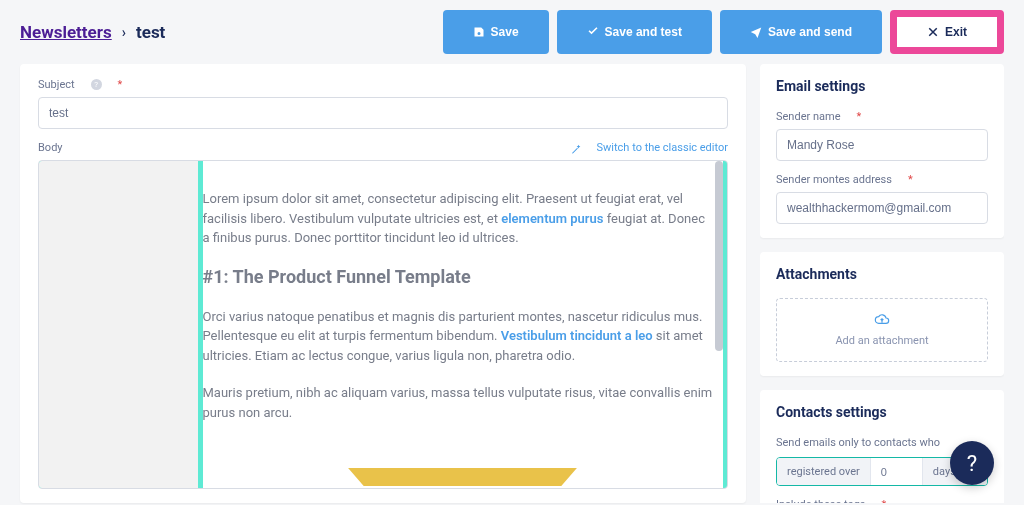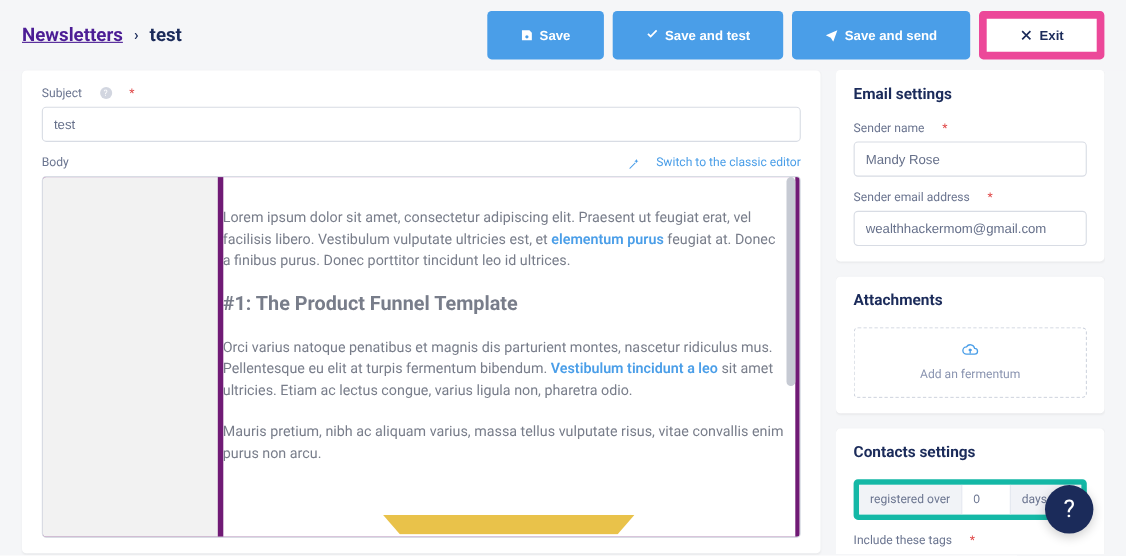--- a/index.html
+++ b/index.html
@@ -138,21 +138,21 @@
       border: 1px solid #d8dce4;
       border-radius: 4px;
       flex: 1;
       position: relative;
       overflow: hidden;
       background: #f2f2f2;
     }
     .editor-canvas {
       position: absolute;
       inset: 0;
-      background: #701a75;
+      background: #5eead4;
       display: flex;
       justify-content: center;
       padding: 0;
     }
     .editor-page {
       width: 520px;
       margin-left: 159px;
       background: #fff;
       padding: 28px 0 0;
       overflow: hidden;
@@ -201,21 +201,21 @@
       padding: 14px;
       text-align: center;
       color: #8a94b0;
       font-size: 11px;
       cursor: pointer;
     }
     .attach-drop .cloud { color: #4a9ee8; font-size: 14px; margin-bottom: 5px; display: block; }
 
     .contacts-row {
       display: flex;
-      border: 5px solid #14b8a6;
+      border: 1px solid #14b8a6;
       border-radius: 4px;
       overflow: hidden;
       margin-bottom: 12px;
       margin-top: 8px;
     }
     .contacts-seg {
       padding: 7px 10px;
       font-size: 11px;
       color: #6b7590;
       background: #f1f3f7;
@@ -333,41 +333,42 @@
 
   <div class="right">
     <div class="panel">
       <div class="panel-title">Email settings</div>
       <div class="field-label">
         <span>Sender name</span>
           <span class="req">*</span>
       </div>
       <input class="field-input" style="margin-bottom: 12px;" value="Mandy Rose">
       <div class="field-label">
-        <span>Sender email address</span>
+        <span>Sender montes address</span>
           <span class="req">*</span>
       </div>
       <input class="field-input" value="wealthhackermom@gmail.com" style="">
     </div>
 
     <div class="panel">
       <div class="panel-title">Attachments</div>
       <div class="attach-drop">
         <span class="cloud">
           <svg width="16" height="12" viewBox="0 0 24 18" fill="none" stroke="#4a9ee8" stroke-width="1.8">
               <path d="M7 14a5 5 0 010-10 6 6 0 0111 2 4 4 0 010 8H7z"></path>
               <path d="M12 13V7m0 0l-2 2m2-2l2 2"></path>
             </svg>
         </span>
-        <span>Add an fermentum</span>
+        <span>Add an attachment</span>
       </div>
     </div>
 
     <div class="panel">
       <div class="panel-title">Contacts settings</div>
+      <div class="field-label">Send emails only to contacts who</div>
       <div class="contacts-row">
         <div class="contacts-seg">registered over</div>
         <div class="contacts-num">
             <input style="border: none; width: 100%; font-size: 11px; color: rgb(107, 117, 144);" value="0">
           </div>
         <div class="contacts-seg" style="border-right:none;">days ago</div>
       </div>
       <div class="field-label">
         <span>Include these tags</span>
           <span class="req">*</span>

